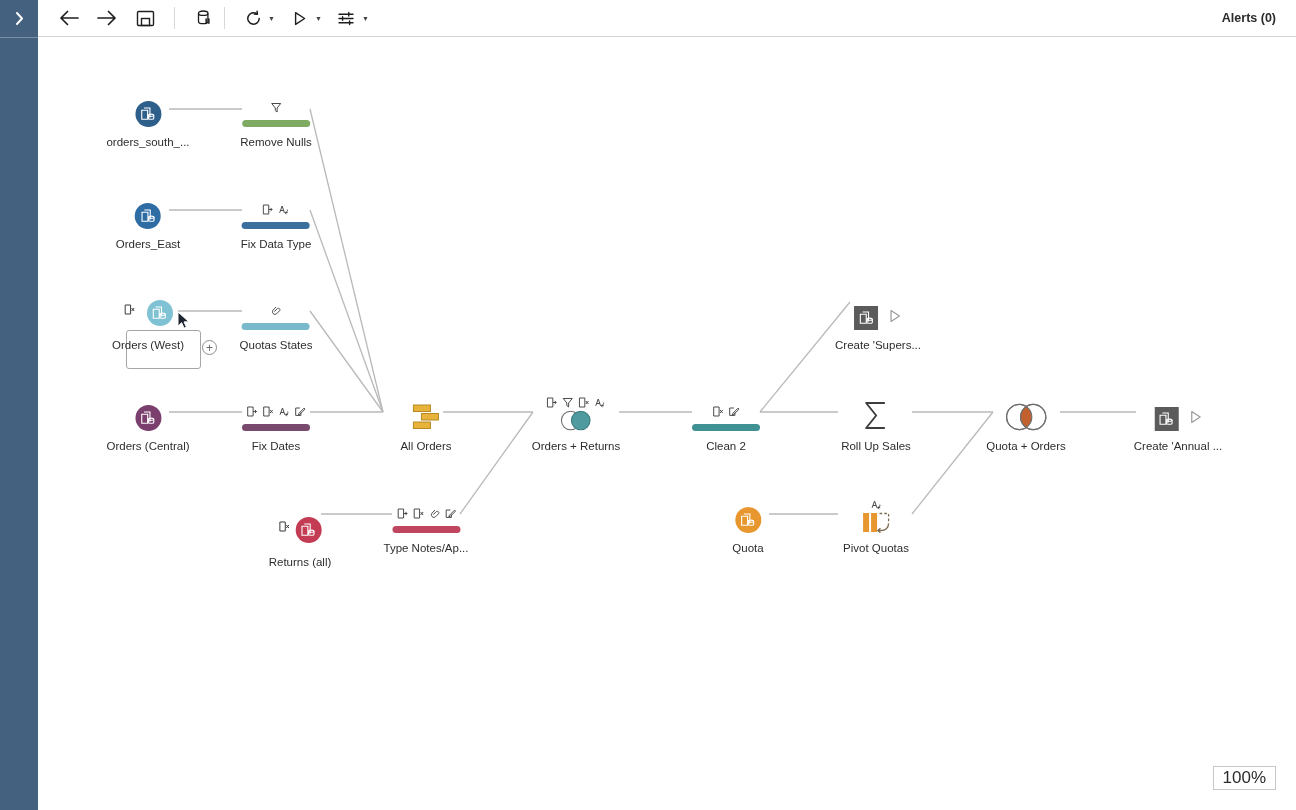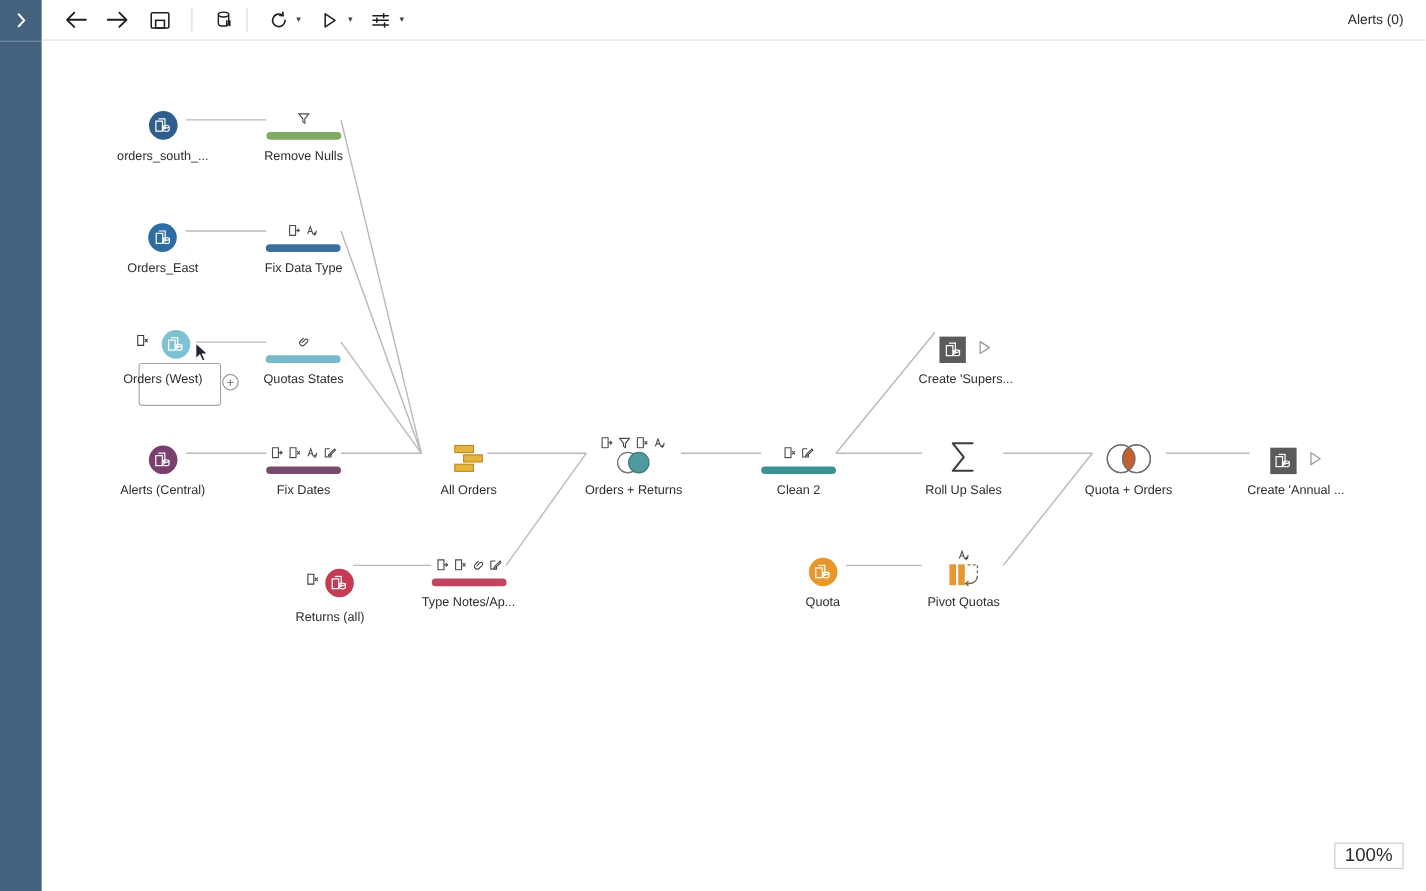--- a/index.html
+++ b/index.html
@@ -27,21 +27,21 @@
     position: absolute; left: 0; top: 37px; width: 38px; height: 1px;
     background: rgba(255,255,255,0.30);
   }
 
   
   #toolbar {
     position: absolute; left: 38px; top: 0;
     width: 1258px; height: 37px;
     background: #ffffff;
     border-bottom: 1px solid #d4d4d4;
-    display: flex; align-items: center;
+    display: flex; align-items: center; font-weight: bold;
   }
   .tb-btn {
     display: flex; align-items: center; justify-content: center;
     height: 28px; min-width: 26px; cursor: pointer;
     color: #1e1e1e;
   }
   .tb-sep {
     width: 1px; height: 22px; background: #d8d8d8; margin: 0 9px;
   }
   .tb-caret {
@@ -342,21 +342,21 @@
       <div class="glyph">
         <div class="db-icon" style="background:#7a3f6d;">
           <svg width="15" height="15" viewBox="0 0 15 15" aria-hidden="true">
             <path d="M1.3 3.2 L7.2 3.2 L7.2 12.2 L1.3 12.2 Z" fill="none" stroke="#ffffff" stroke-width="1.1"></path>
             <path d="M3.6 1 L9.5 1 L9.5 10 L8.1 10" fill="none" stroke="#ffffff" stroke-width="1.1"></path>
             <ellipse cx="10.6" cy="8.2" rx="2.7" ry="1.1" fill="none" stroke="#ffffff" stroke-width="1.1"></ellipse>
             <path d="M7.9 8.2 L7.9 11.2 C7.9 11.8 9.1 12.3 10.6 12.3 C12.1 12.3 13.3 11.8 13.3 11.2 L13.3 8.2" fill="none" stroke="#ffffff" stroke-width="1.1"></path>
           </svg>
         </div>
       </div>
-      <div class="caption">Alerts (Central)</div>
+      <div class="caption">Orders (Central)</div>
     </div>
 
     <div class="node" style="left:238px; top:360px;">
       <div class="glyph">
         <div class="step">
           <div class="step-icons">
             <svg width="11" height="11" viewBox="0 0 11 11" class="ico">
               <path d="M1.2 1 L6.6 1 L6.6 10 L1.2 10 Z" fill="none" stroke="#4a4a4a" stroke-width="1"></path>
               <path d="M6.6 5.5 L10 5.5 M8.4 3.9 L10 5.5 L8.4 7.1" fill="none" stroke="#4a4a4a" stroke-width="1"></path>
             </svg>

